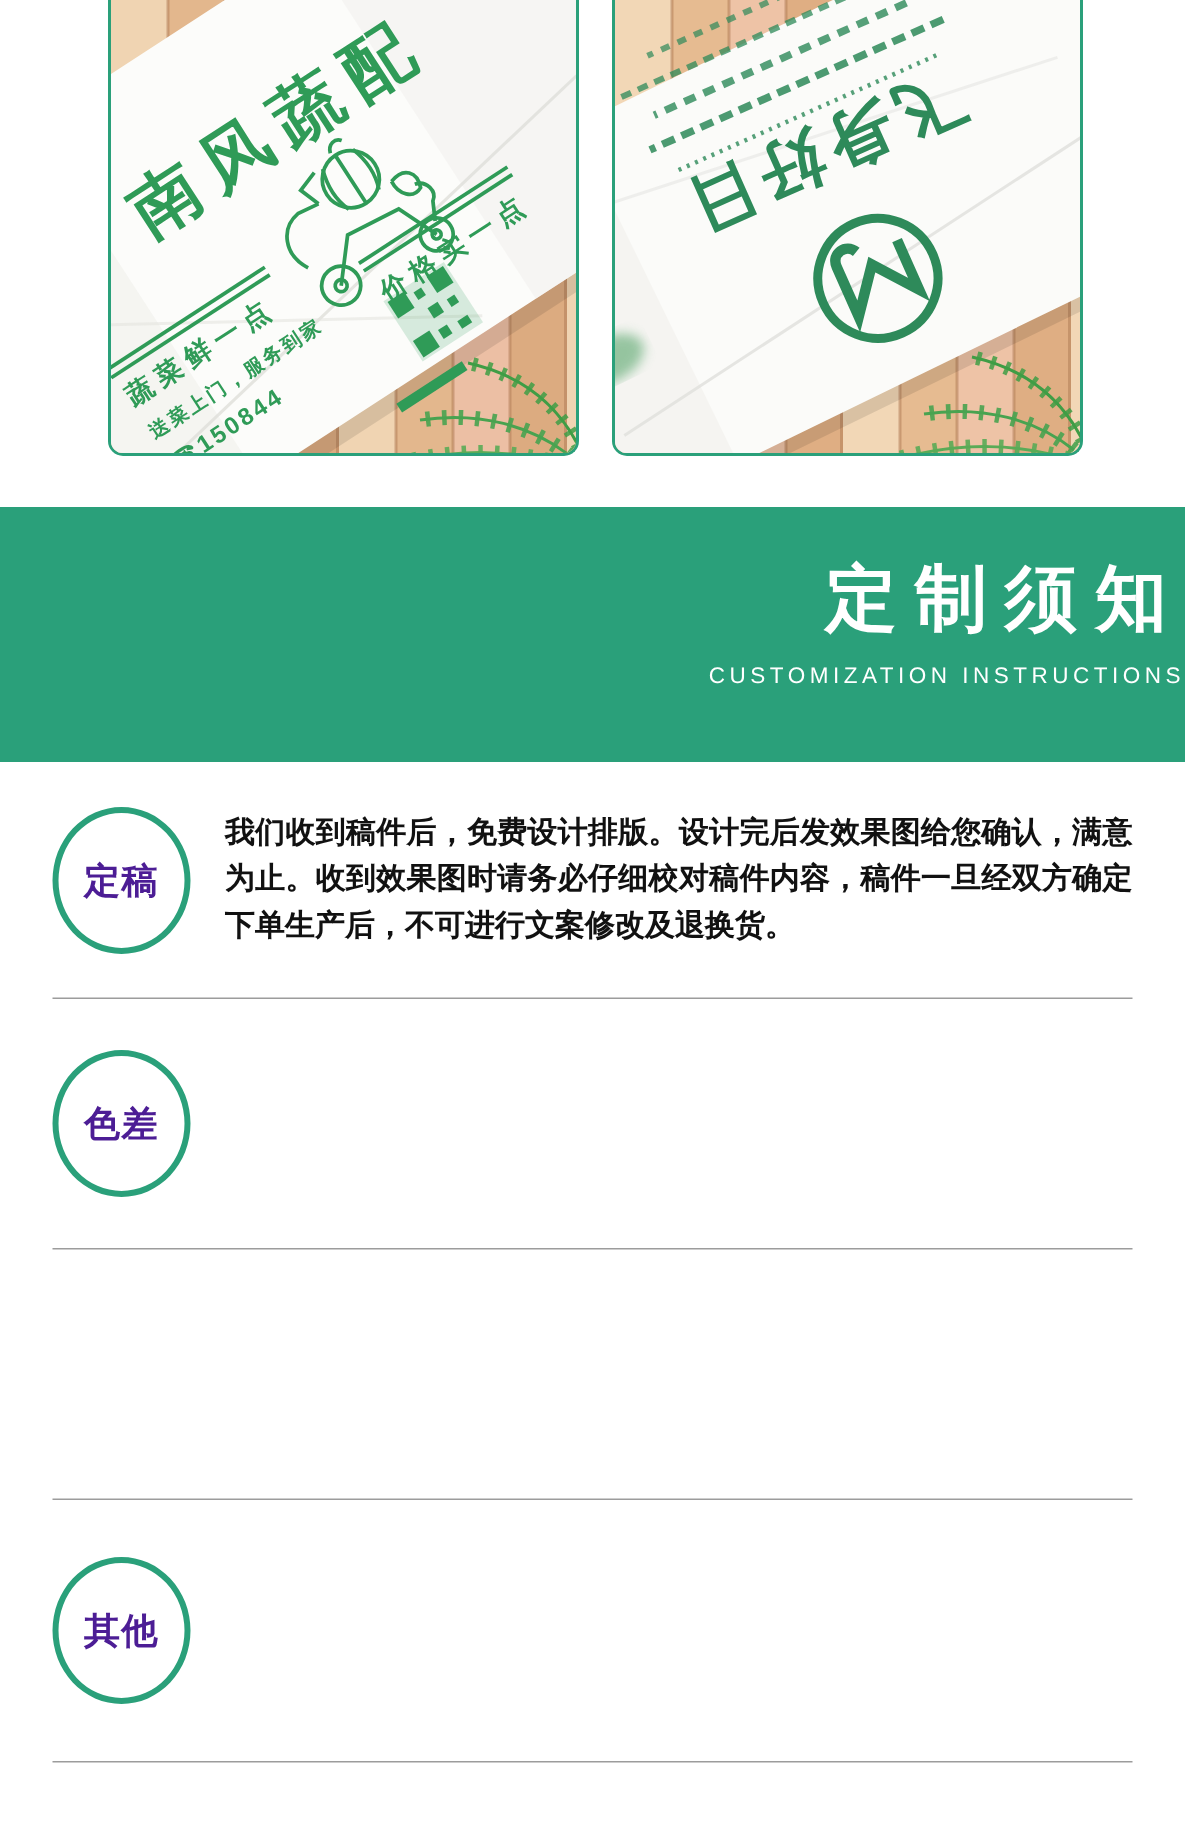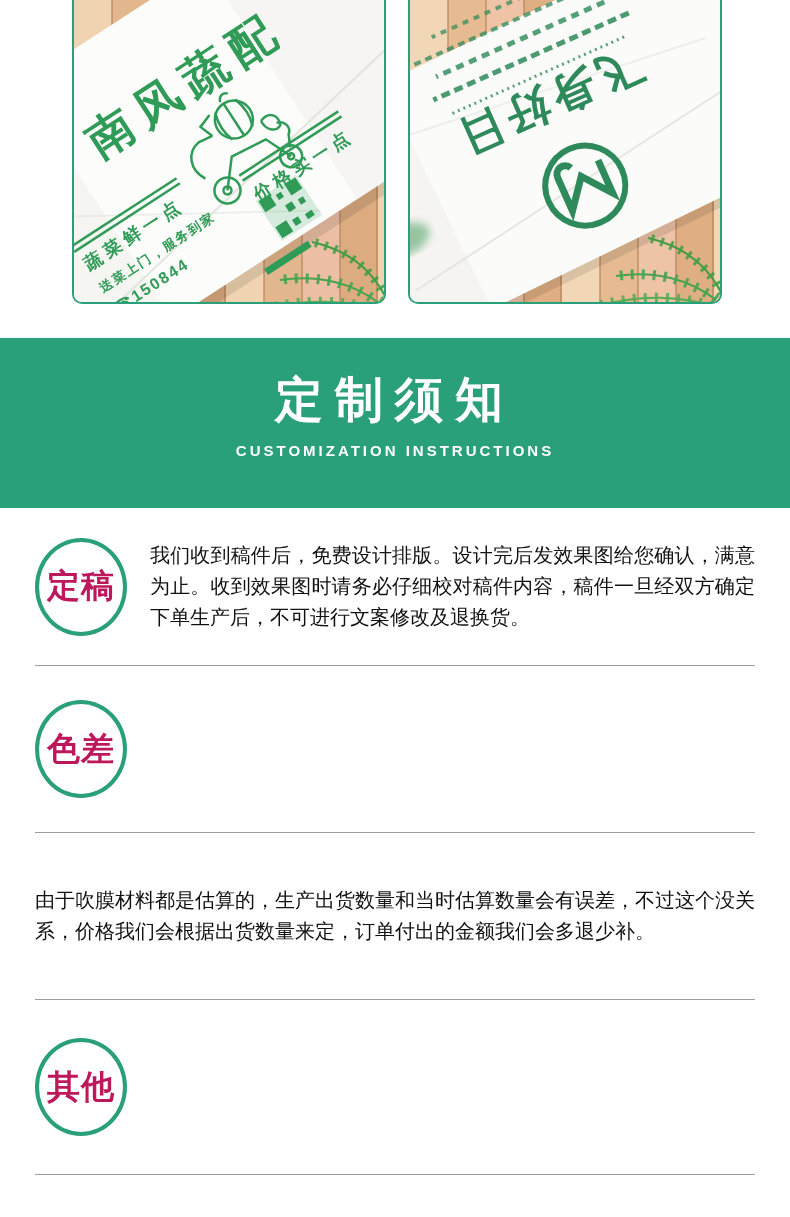--- a/index.html
+++ b/index.html
@@ -13,47 +13,47 @@
     position:absolute; top:0; height:304px; width:314px; box-sizing:border-box;
     border:2px solid #2aa07a; border-top:none; border-radius:0 0 10px 10px;
     overflow:hidden; background:#e9c9a4;
   }
   .photo.left  { left:72px; }
   .photo.right { left:408px; }
   .photo svg { display:block; }
   
   .banner {
     position:absolute; top:338px; left:0; width:790px; height:170px;
-    background:#2aa07a; color:#ffffff; text-align:center;
+    background:#2aa07a; color:#ffffff; text-align:right;
   }
   .banner .title {
     margin:0; padding-top:36px; font-size:48px; font-weight:bold;
     letter-spacing:12px; line-height:1.1;
   }
   .banner .subtitle {
-    margin-top:15px; font-size:15px; font-weight:bold; letter-spacing:3px;
+    margin-top:15px; font-size:15px; font-weight:normal; letter-spacing:3px;
   }
   
   .sections { position:absolute; top:508px; left:35px; width:720px; }
   .section {
     display:flex; align-items:center; border-bottom:1px solid #9c9c9c;
     box-sizing:border-box;
   }
   .section:nth-child(1) { height:158px; }
   .section:nth-child(2) { height:167px; }
   .section:nth-child(3) { height:167px; }
   .section:nth-child(4) { height:175px; }
   .badge-col { flex:0 0 115px; display:flex; align-items:center; }
   .badge {
     width:84px; height:90px; border:4px solid #2aa07a; border-radius:50%;
     display:flex; align-items:center; justify-content:center;
-    font-size:33px; font-weight:bold; color:#be185d; letter-spacing:1px;
+    font-size:24px; font-weight:bold; color:#4c1d95; letter-spacing:1px;
   }
   .text-col {
-    flex:1; font-size:20px; line-height:31px; font-weight:normal; color:#111111;
+    flex:1; font-size:20px; line-height:31px; font-weight:bold; color:#111111;
     text-align:justify;
   }
   .red { color:#e10000; }
 </style>
 </head>
 <body>
 
 <div class="page">
 
   <div class="photos">
@@ -214,23 +214,20 @@
       </div>
     </div>
 
     <div class="section">
       <div class="badge-col">
         <div class="badge">色差</div>
       </div>
     </div>
 
     <div class="section">
-      <div class="text-col">
-        <span>由于吹膜材料都是估算的，生产出货数量和当时估算数量会有误差，不过这个没关系，价格我们会根据出货数量来定，订单付出的金额我们会多退少补。</span>
-      </div>
     </div>
 
     <div class="section">
       <div class="badge-col">
         <div class="badge">其他</div>
       </div>
     </div>
 
   </div>
 </div>

